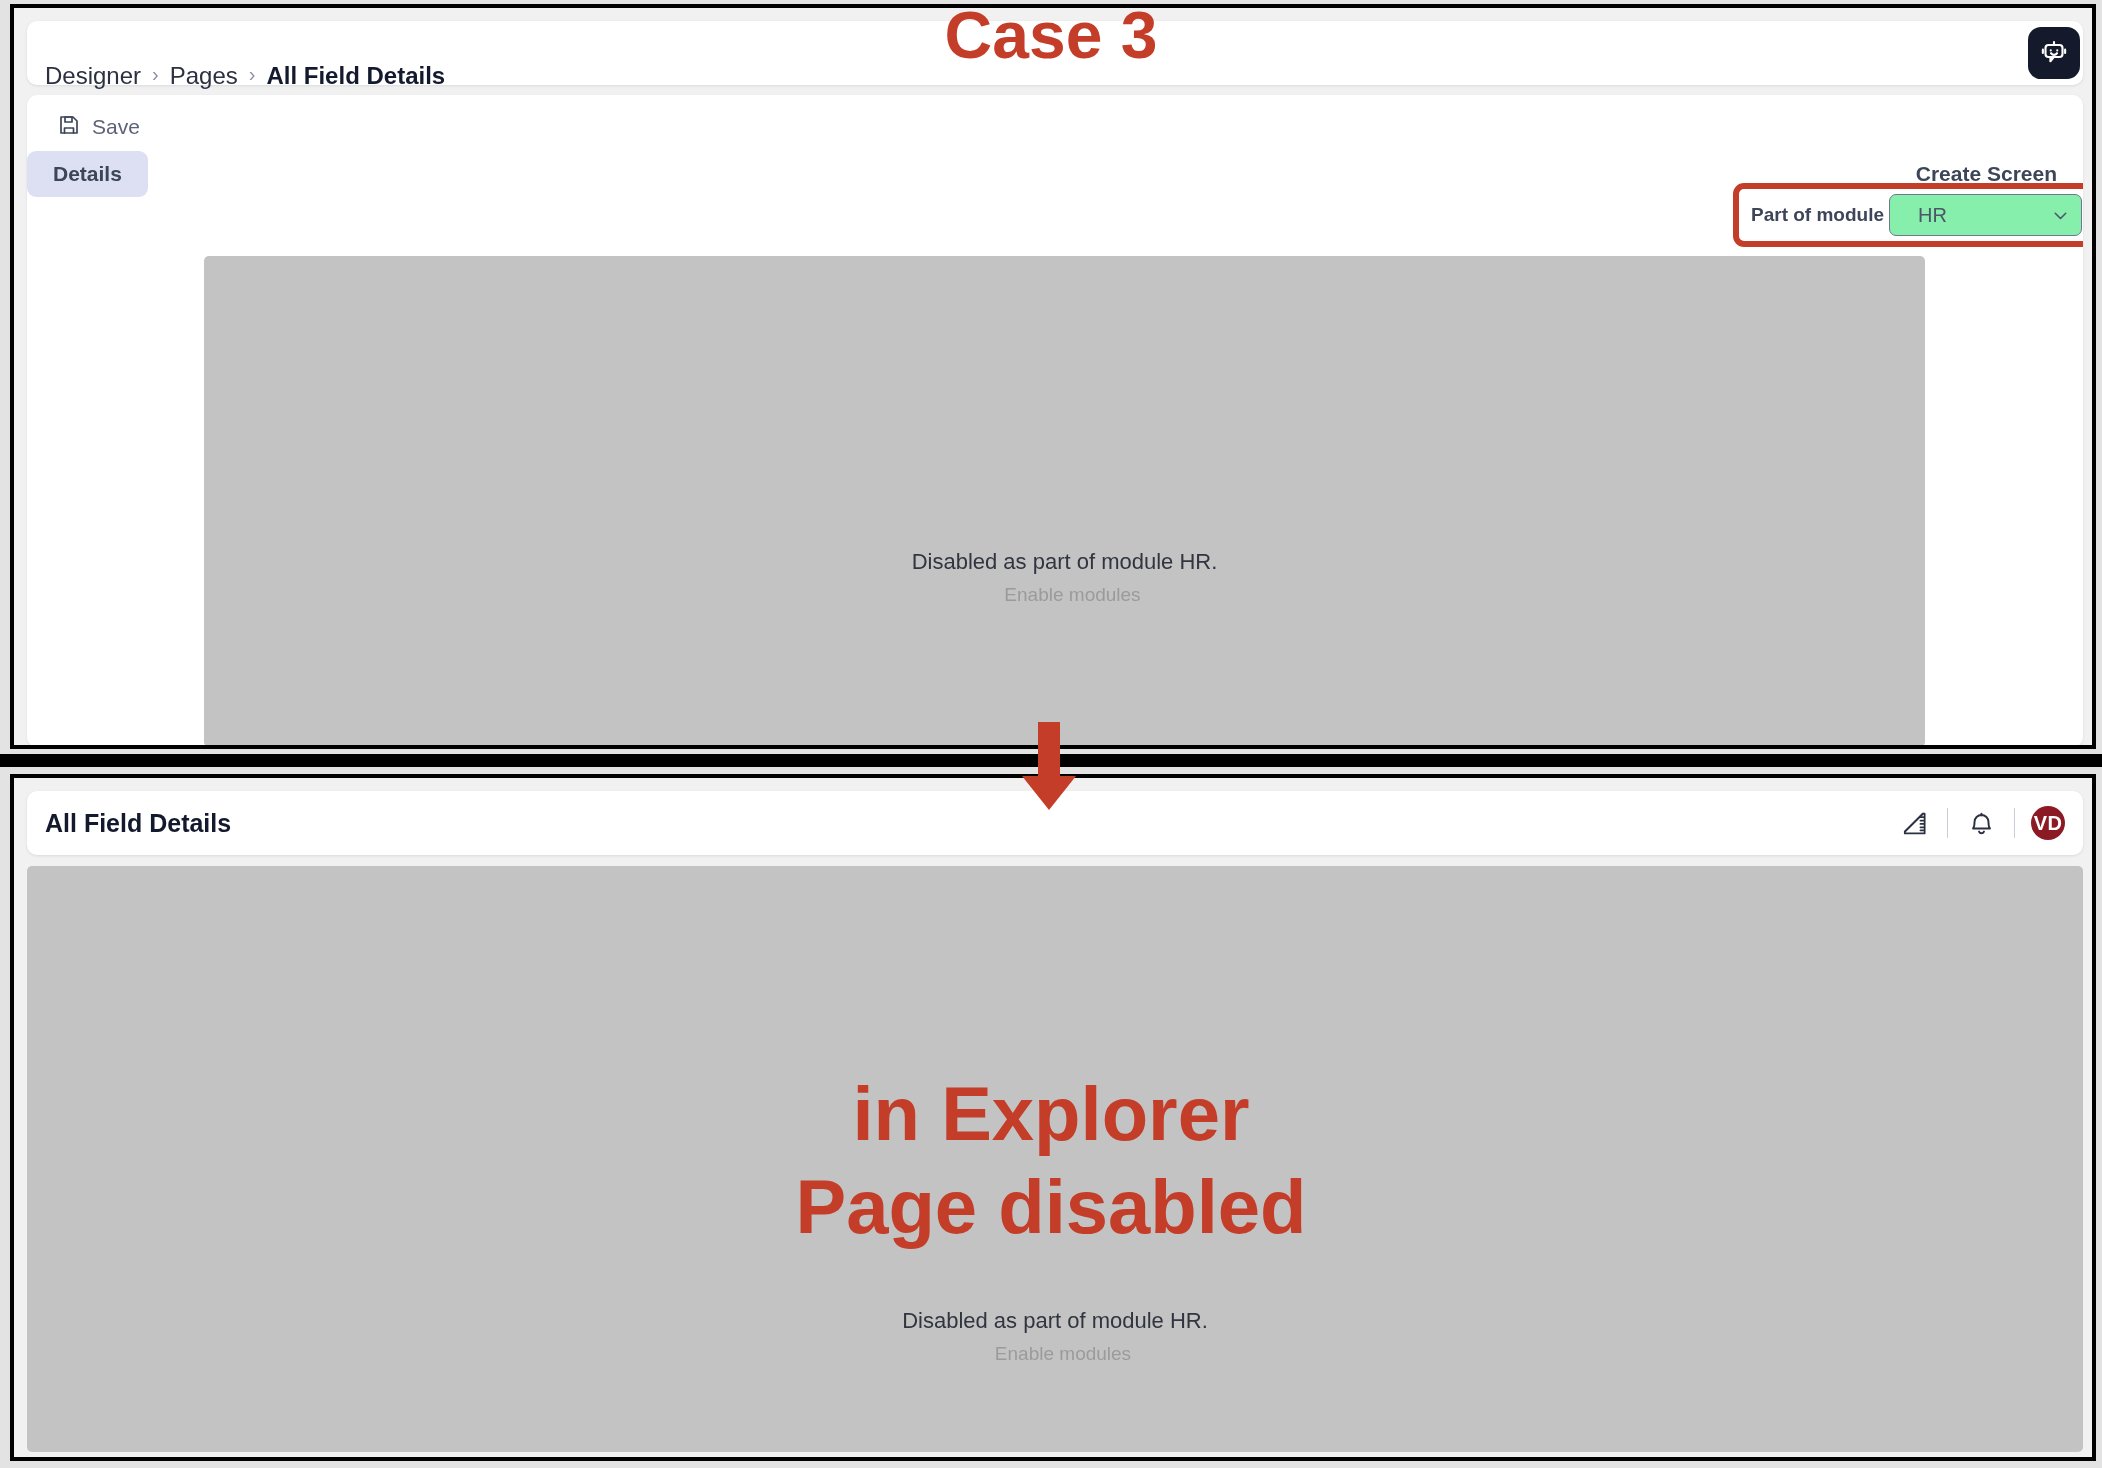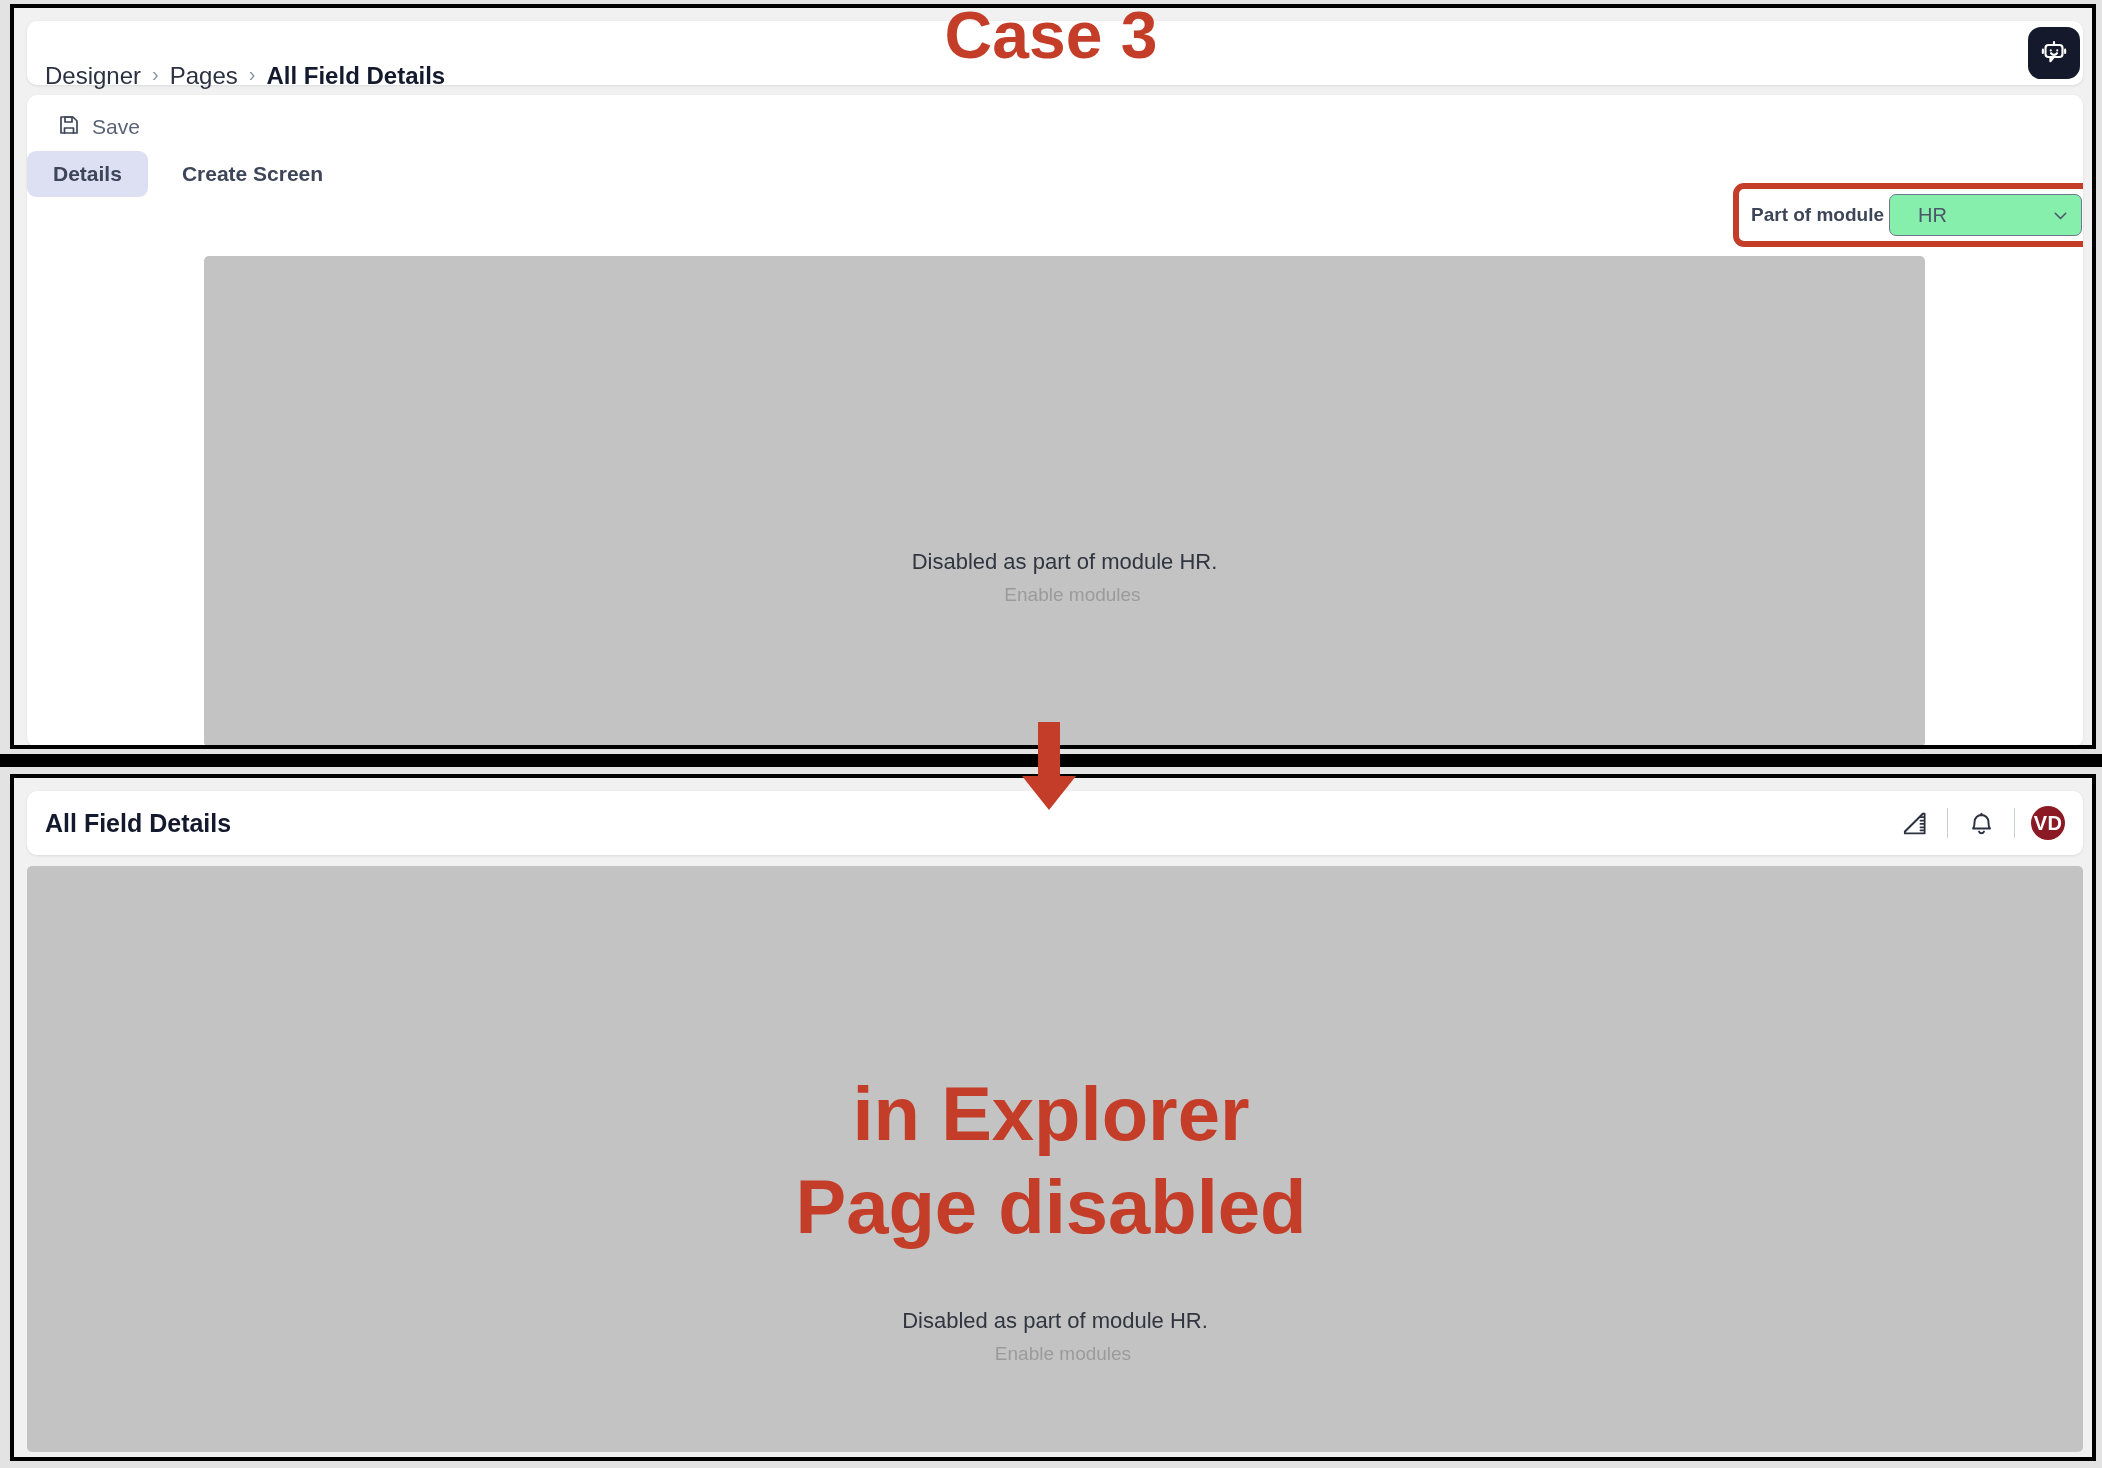--- a/index.html
+++ b/index.html
@@ -207,21 +207,21 @@
     color: #4d5568;
   }
   .pom-caret { margin-left: auto; color: #4d5568; display: flex; }
 
   
   .tabs {
     position: absolute;
     left: 0; right: 0;
     top: 56px;
     display: flex;
-    justify-content: flex-start;
+    justify-content: space-between;
     gap: 8px;
   }
   .tab {
     padding: 11px 26px;
     border-radius: 9px;
     font-size: 21px;
     font-weight: bold;
     color: #3d4558;
     white-space: nowrap;
   }

